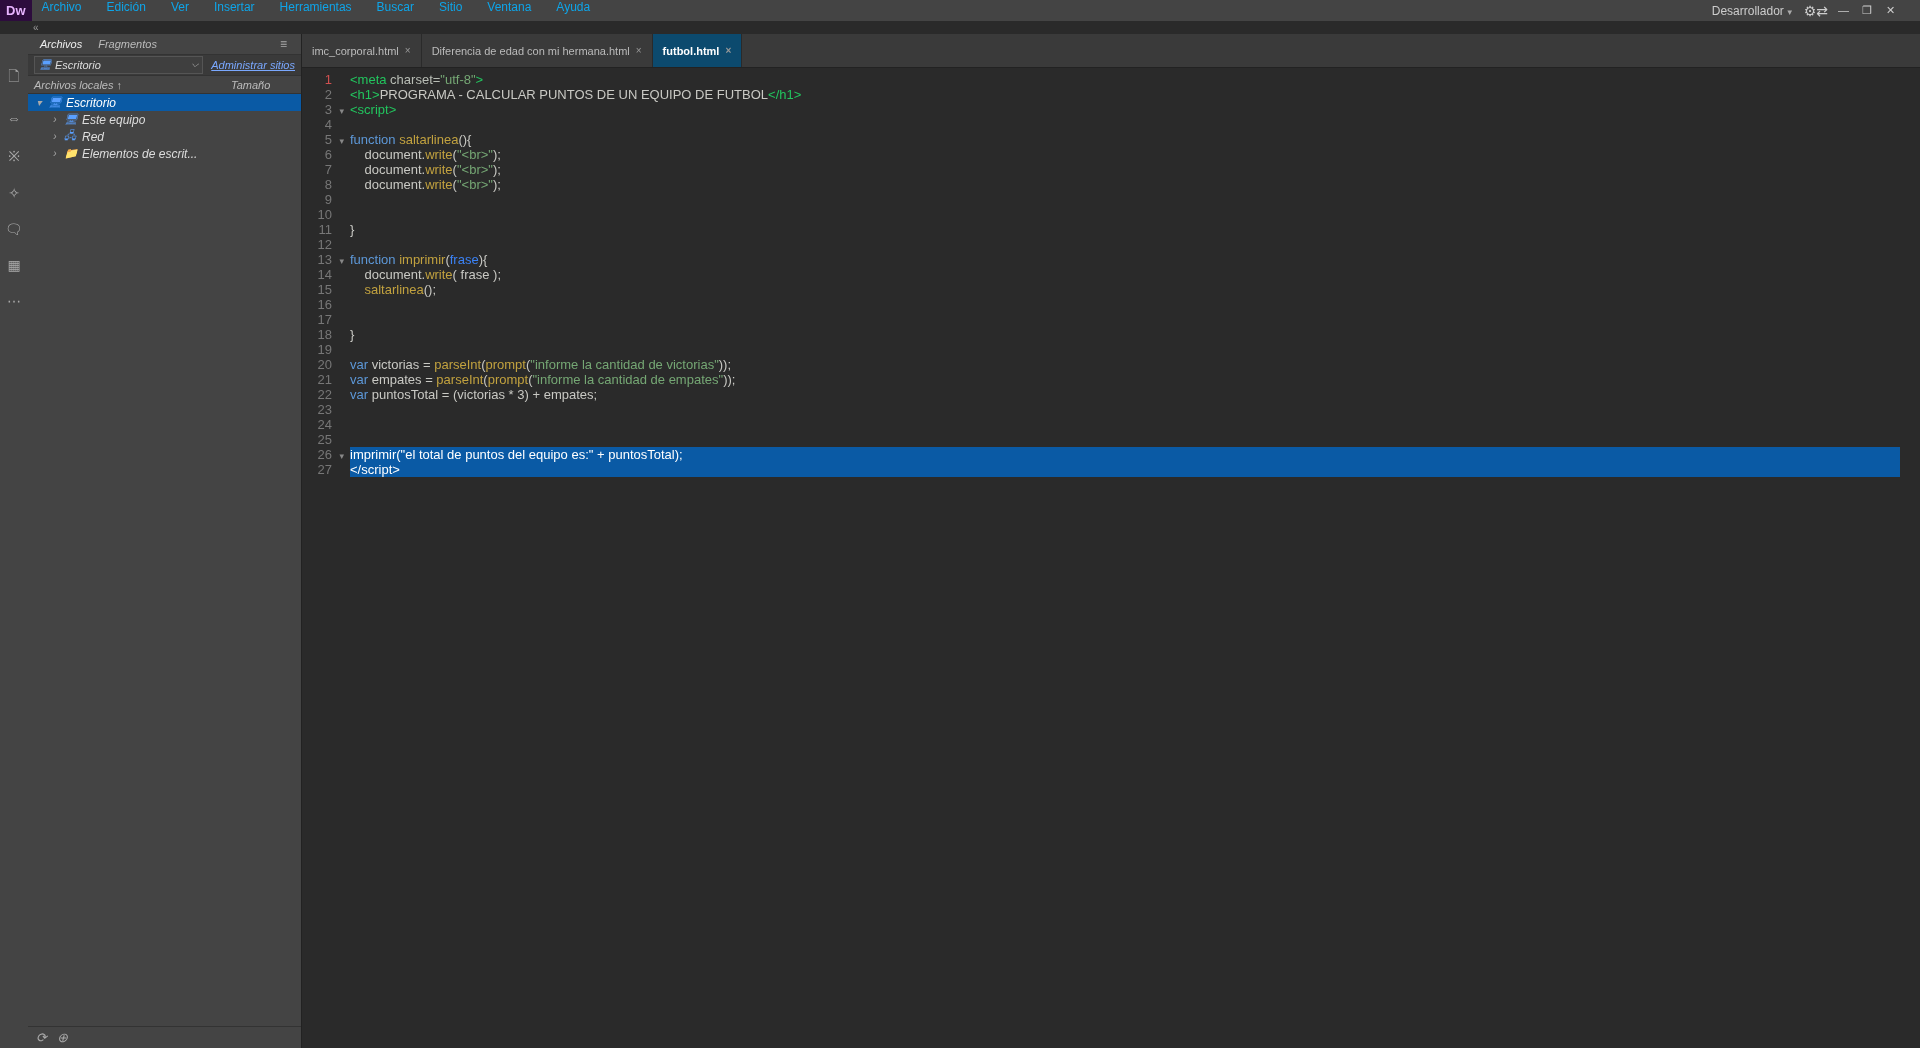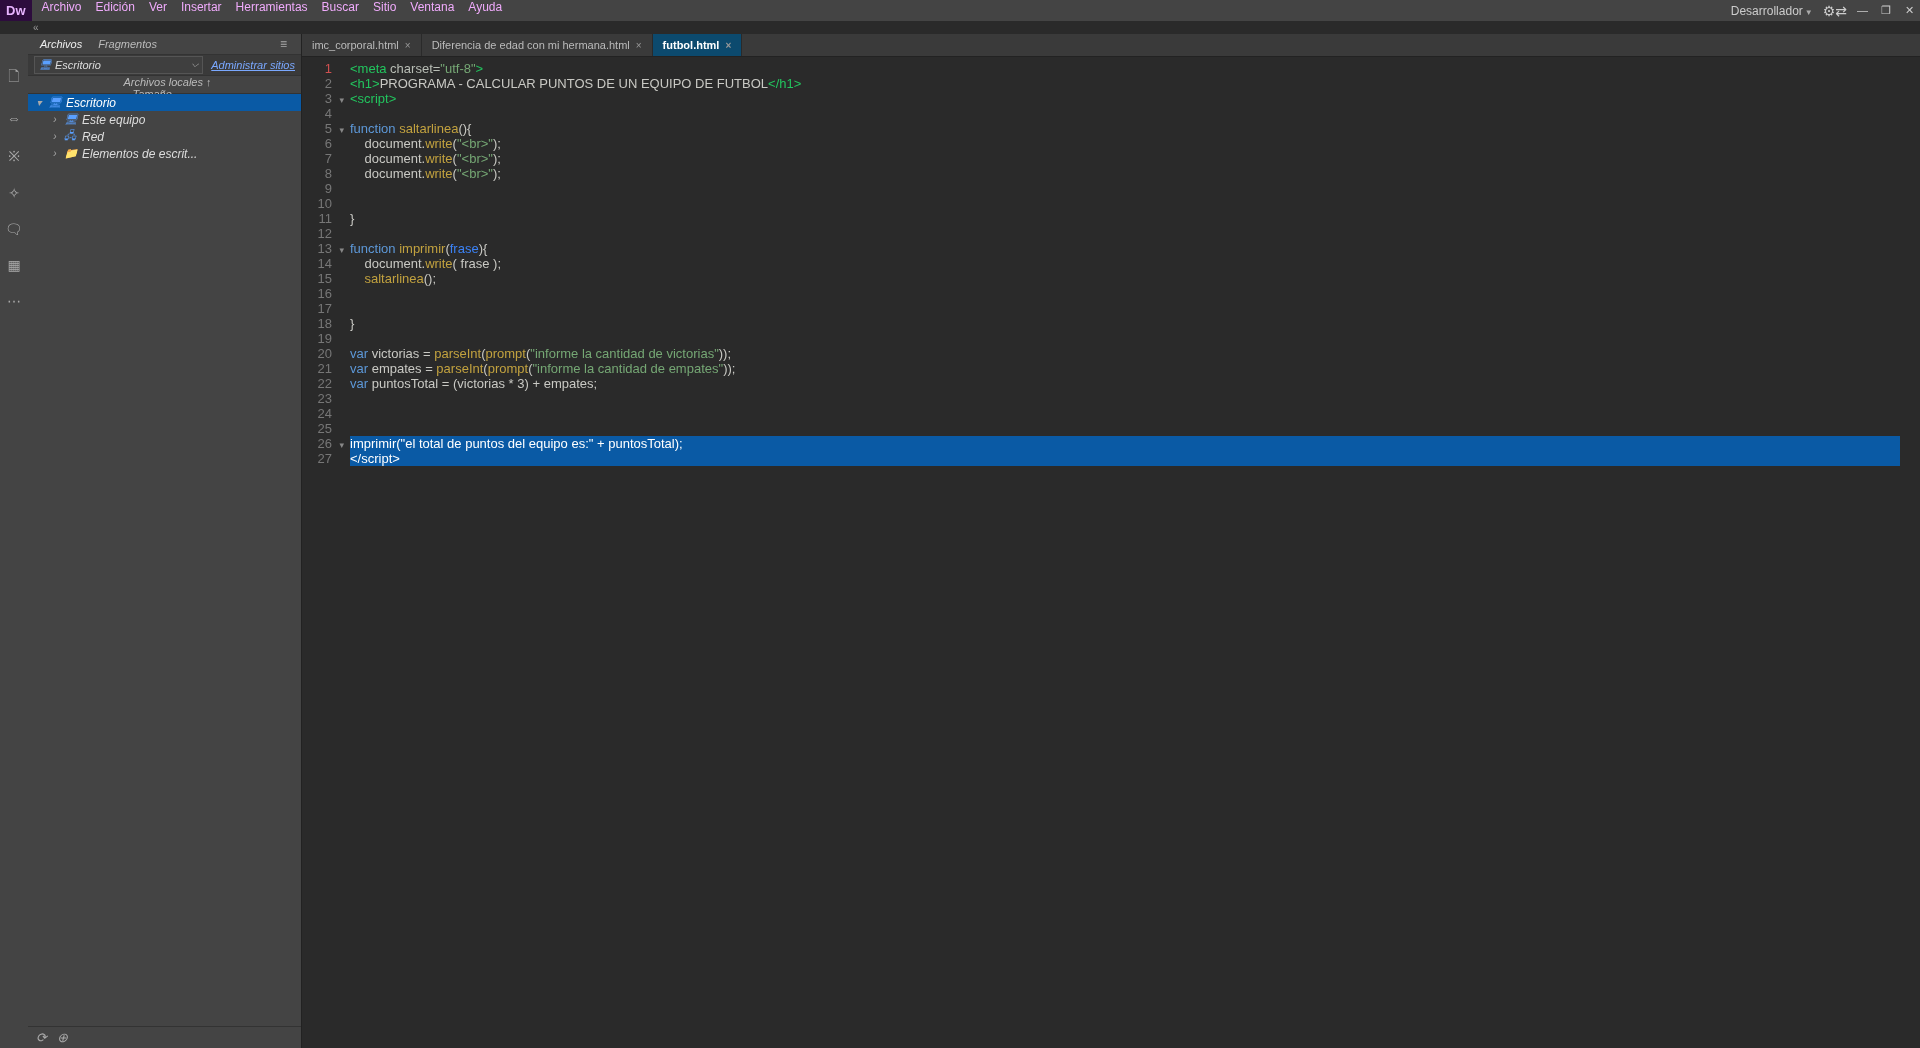--- a/index.html
+++ b/index.html
@@ -1,55 +1,55 @@
 <!DOCTYPE html>
 <html><head>
 <meta charset="utf-8">
 <style>
 * { margin:0; padding:0; box-sizing:border-box; font-family:"Segoe UI",Tahoma,sans-serif; }
 html,body{width:1920px;height:1048px;background:#2a2a2a;color:#ccc;overflow:hidden;font-size:12px;}
 .topbar{height:22px;background:#444;display:flex;border-bottom:1px solid #2a2a2a;}
 .logo{background:#2d0c3d;color:#e8b4ff;font-weight:bold;font-size:13px;padding:3px 6px;margin-right:6px;}
-.menu{display:flex;gap:14px;padding-left:4px;color:#f0abfc;font-size:12px;}
+.menu{display:flex;gap:25px;padding-left:4px;color:#0ea5e9;font-size:12px;}
 .menu span{cursor:pointer;}
-.topbar-right{margin-left:auto;display:flex;align-items:center;gap:10px;padding-right:1px;}
+.topbar-right{margin-left:auto;display:flex;align-items:center;gap:10px;padding-right:20px;}
 .dev{color:#ccc;font-size:12px;}
 .tri-down{font-size:8px;color:#aaa;margin-left:2px;}
 .gear{color:#ccc;font-size:14px;}
 .win-btn{width:14px;height:14px;display:inline-block;color:#ccc;font-size:11px;}
 .chev-left{height:12px;font-size:10px;color:#999;padding-left:33px;}
 .body-row{display:flex;height:calc(100% - 22px - 12px);}
 .icon-rail{width:28px;background:#444;display:flex;flex-direction:column;align-items:center;gap:12px;padding-top:28px;color:#aaa;}
 .icon-rail div{font-size:14px;cursor:pointer;padding:4px}
 .side-panel{width:274px;background:#444;display:flex;flex-direction:column;border-right:1px solid #222;font-style:italic;}
 .panel-tabs{display:flex;font-size:11px;color:#bbb;padding:0 0 0 4px;height:20px;align-items:center;}
 .panel-tabs span{padding:3px 8px;cursor:pointer;}
 .panel-tabs span.active{color:#eee;}
 .panel-tabs .menubtn{margin-left:auto;margin-right:6px;font-size:12px;color:#aaa}
 .sel-row{display:flex;align-items:center;height:22px;background:#3a3a3a;padding:0 6px;border-top:1px solid #333;border-bottom:1px solid #333;}
 .drop{background:#3f3f3f;border:1px solid #555;font-size:11px;color:#ddd;padding:2px 18px 2px 20px;position:relative;flex:1}
 .drop .chv{position:absolute;right:4px;top:2px;font-size:9px;color:#aaa}
 .drop .ico{position:absolute;left:4px;top:2px;font-size:10px;color:#5aa0ff}
 .admin{color:#7aa8ff;text-decoration:underline;font-size:11px;margin-left:8px;cursor:pointer}
-.cols{display:flex;font-size:11px;color:#bbb;height:18px;align-items:center;padding-left:6px;border-bottom:1px solid #333;flex-direction:column;}
+.cols{display:flex;font-size:11px;color:#bbb;height:18px;align-items:center;padding-left:6px;border-bottom:1px solid #333;}
 .cols .c1{flex:1}
 .cols .c2{width:70px}
 .tree{flex:1;overflow:auto;font-size:12px;color:#ddd;}
 .tree-row{display:flex;align-items:center;height:17px;padding-left:6px;gap:4px;cursor:pointer}
 .tree-row.sel{background:#0a5aa5;color:#fff}
 .tree-row .exp{width:10px;text-align:center;font-size:10px;color:#aaa}
 .tree-row .icn{width:14px;font-size:11px}
 .tree-row.depth1{padding-left:22px}
 .desktop-ico{color:#5aa0ff}
 .monitor-ico{color:#5aa0ff}
 .net-ico{color:#5aa0ff}
 .folder-ico{color:#d9a441}
 .panel-footer{height:22px;border-top:1px solid #333;display:flex;align-items:center;gap:10px;padding-left:8px;color:#aaa;font-size:13px;}
 .editor-col{flex:1;display:flex;flex-direction:column;background:#2a2a2a;min-width:0;}
-.file-tabs{height:22px;background:#3a3a3a;display:flex;align-items:stretch;font-size:11px;color:#bbb;}
+.file-tabs{height:33px;background:#3a3a3a;display:flex;align-items:stretch;font-size:11px;color:#bbb;}
 .ftab{padding:4px 10px;display:flex;align-items:center;gap:6px;border-right:1px solid #2a2a2a;cursor:pointer}
 .ftab.active{background:#0c4a6e;color:#fff;font-weight:bold;}
 .ftab .x{font-size:10px;color:#999}
 .code-area{flex:1;display:flex;background:#2a2a2a;font-family:Consolas,monospace;font-size:13px;line-height:15px;overflow:hidden;position:relative;padding-top:2px;border-top:1px solid #222}
 .gutter{width:48px;text-align:right;color:#777;padding-right:6px;user-select:none;padding-top:2px}
 .gutter div{height:15px;position:relative;padding-right:12px}
 .gutter .ln1{color:#d05050}
 .fold{position:absolute;right:0;top:2px;font-size:9px;color:#888}
 .code{flex:1;white-space:pre;color:#b8bdb5;padding-top:2px;padding-right:20px}
 .code div{height:15px;}

